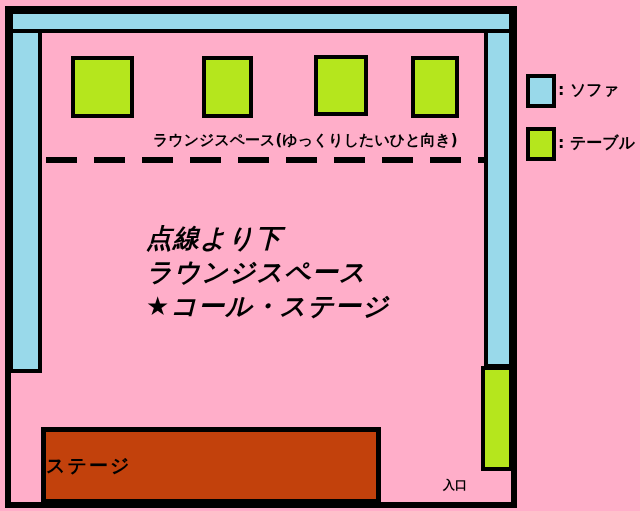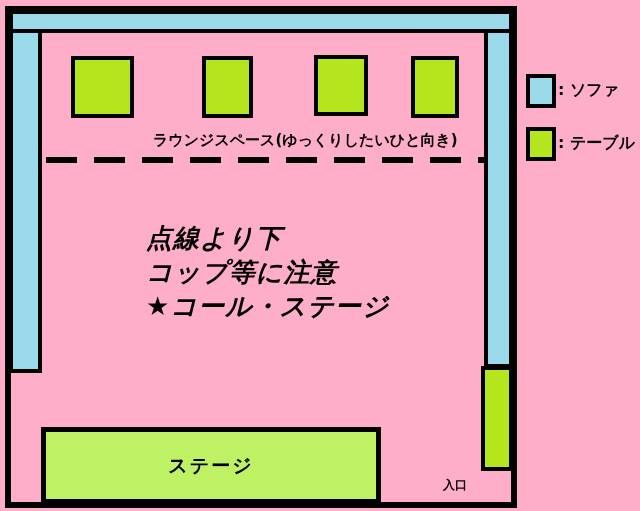--- a/index.html
+++ b/index.html
@@ -64,25 +64,24 @@
     line-height: 34px;
     letter-spacing: 1px;
     white-space: nowrap;
     font-style: italic;
   }
 
   
   .stage {
     left: 41px; top: 427px;
     width: 340px; height: 77px;
-    background: #bef264;
+    background: #c2410c;
     border: 5px solid #000;
     display: flex;
     align-items: center;
-    justify-content: center;
   }
   .stage-label {
     font-size: 19px;
     letter-spacing: 2px;
   }
 
   
   .entrance-label {
     left: 443px; top: 477px;
     font-size: 12px;
@@ -115,21 +114,21 @@
   <div class="abs table table-right"></div>
 
   <div class="abs lounge-note">
     <div>ラウンジスペース(ゆっくりしたいひと向き)</div>
   </div>
 
   <div class="abs dashed-line"></div>
 
   <div class="abs main-space-text">
     <div>点線より下</div>
-    <div>コップ等に注意</div>
+    <div>ラウンジスペース</div>
     <div>★コール・ステージ</div>
   </div>
 
   <div class="abs stage">
     <span class="stage-label">ステージ</span>
   </div>
 
   <div class="abs entrance-label">入口</div>
 
   <div class="abs legend-swatch legend-swatch-sofa"></div>

